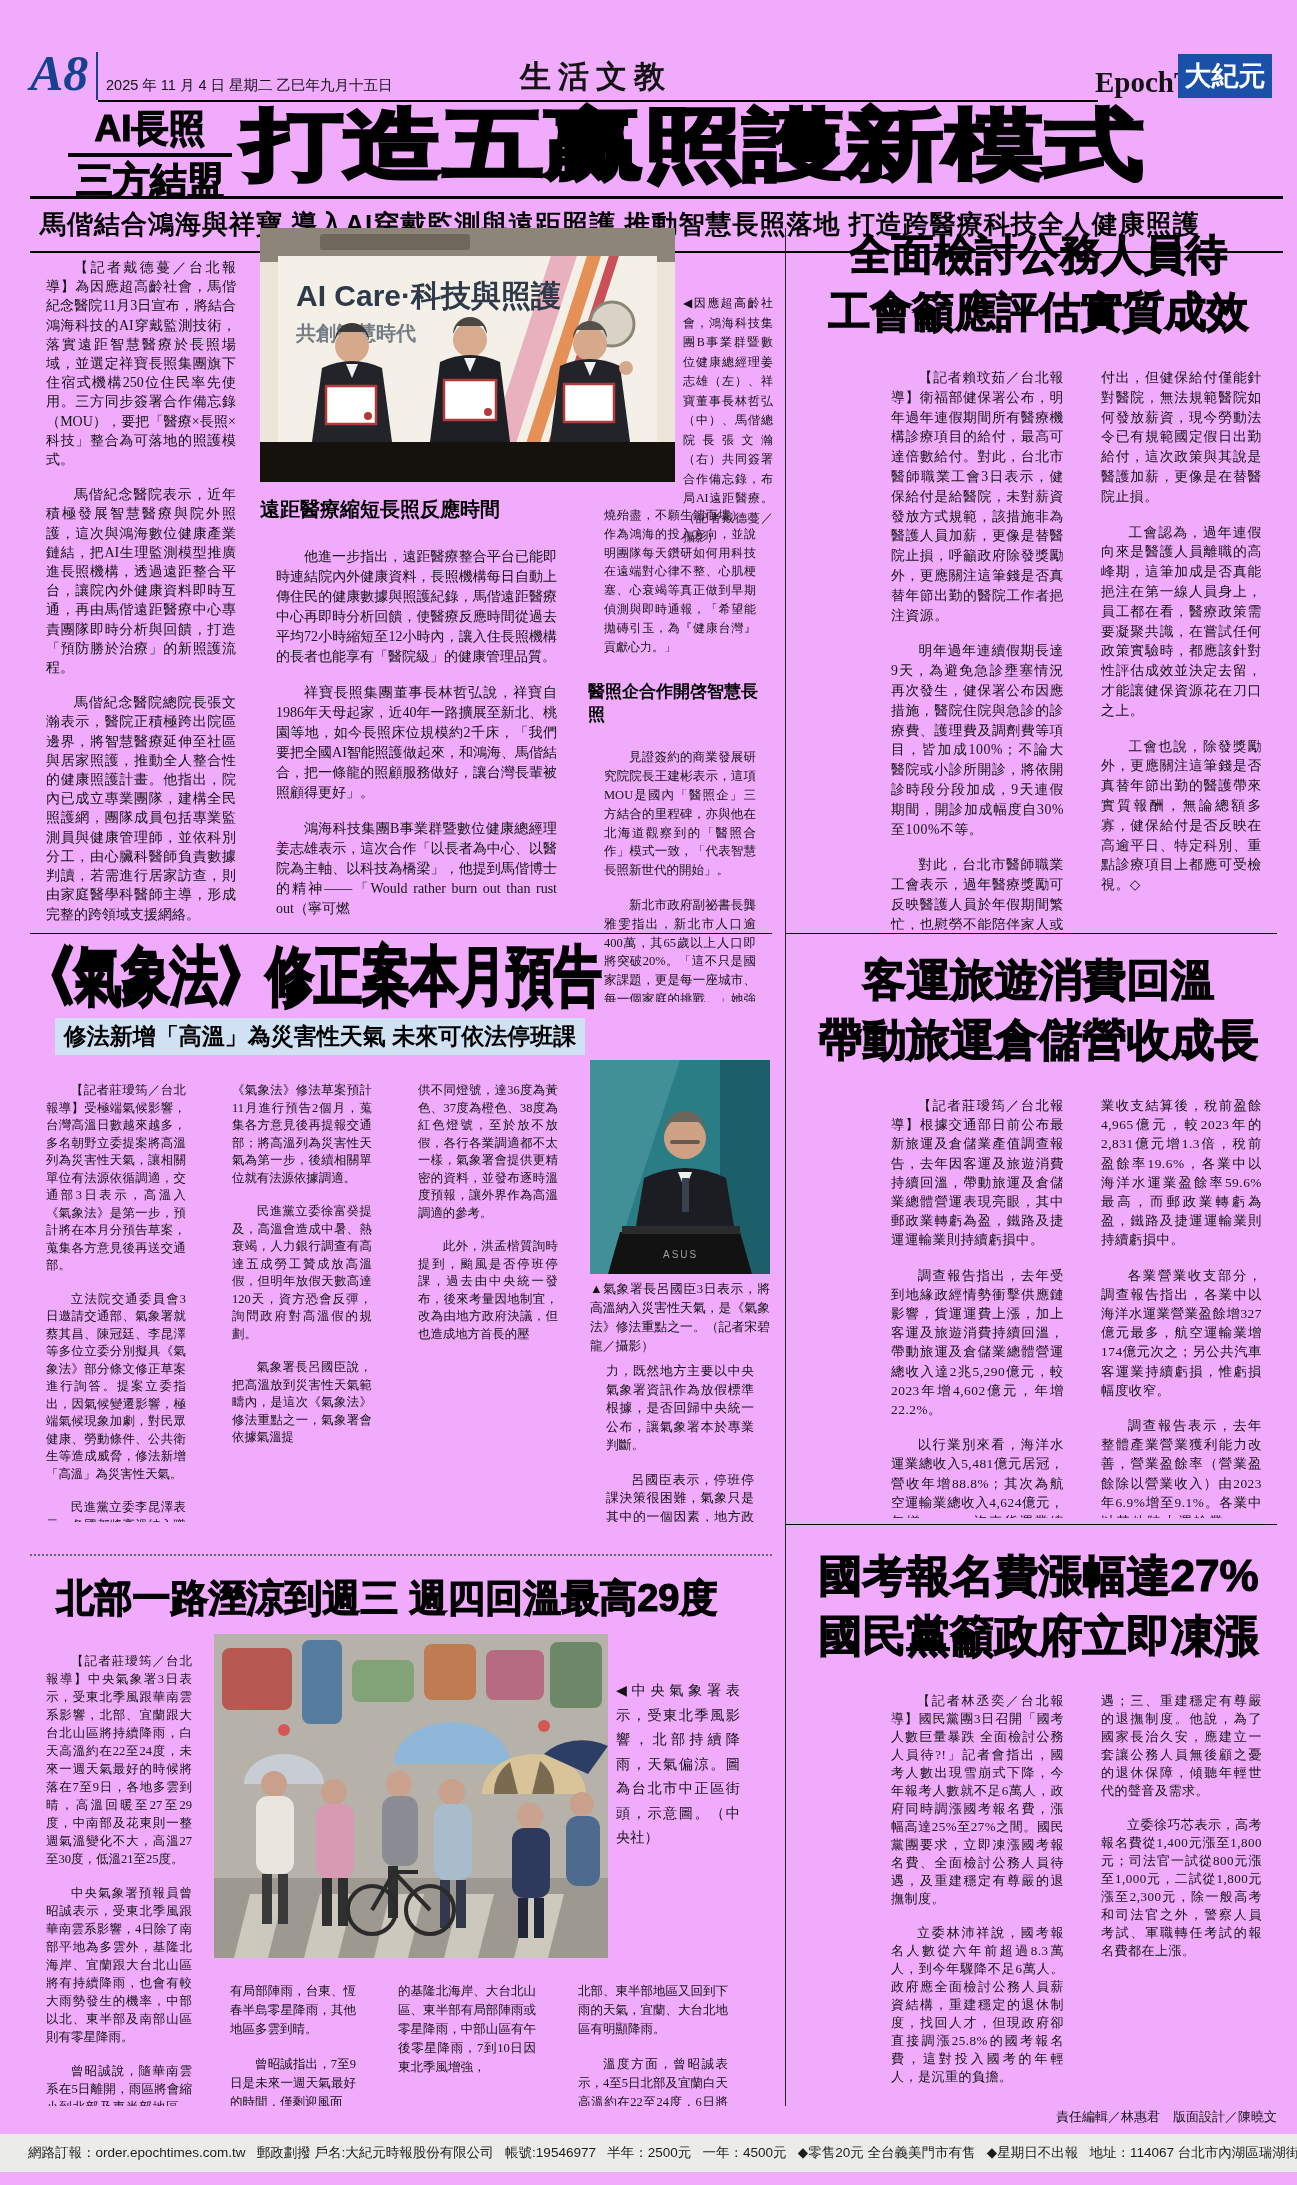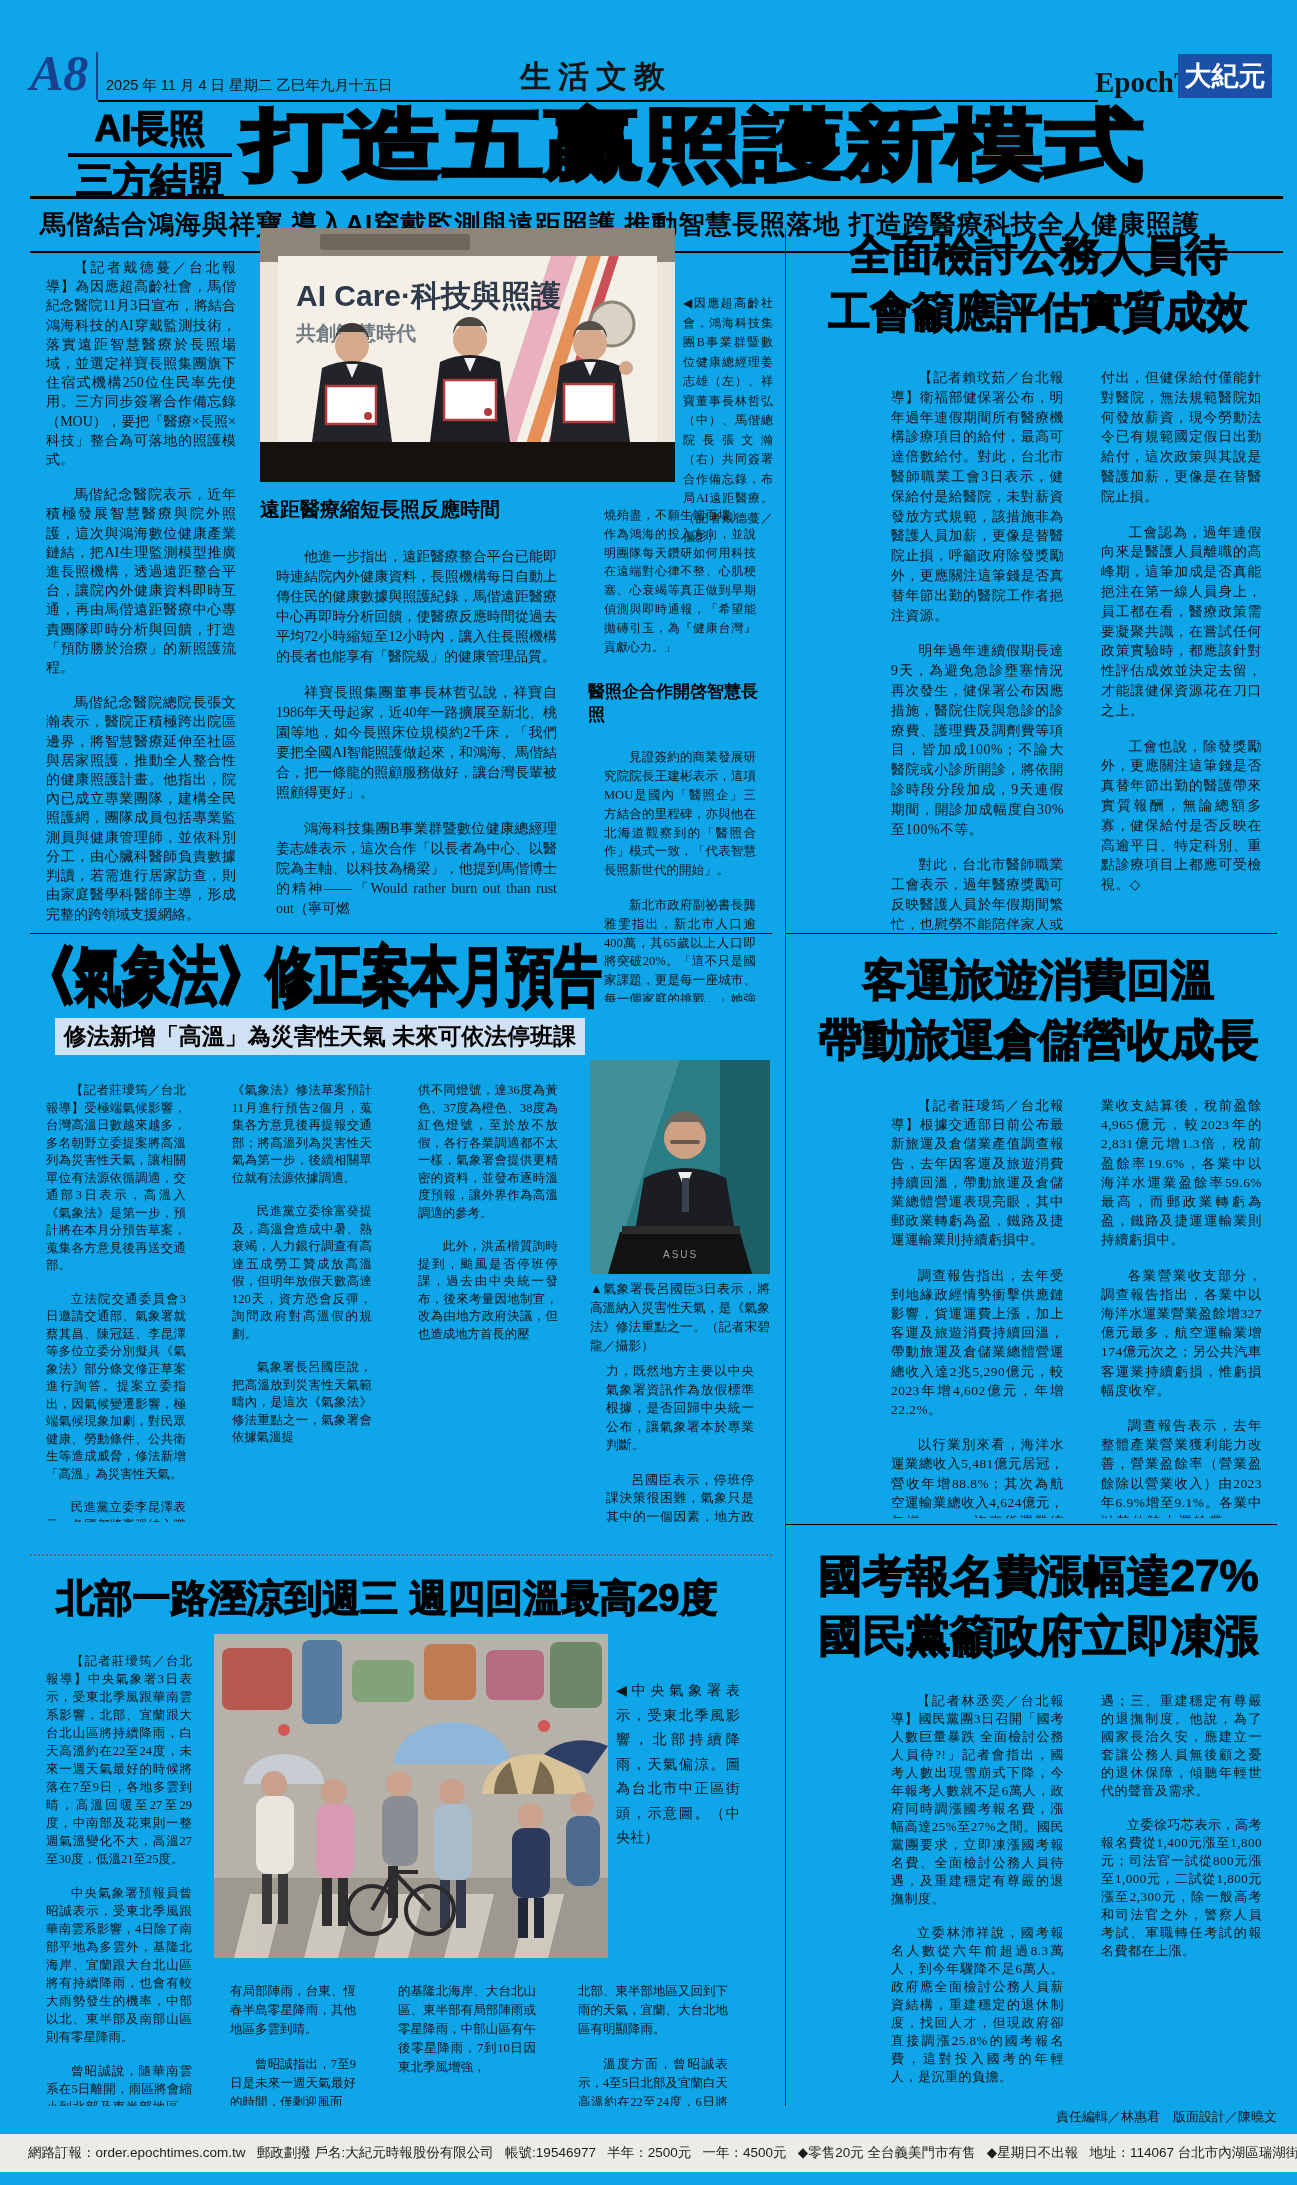--- a/index.html
+++ b/index.html
@@ -1,17 +1,17 @@
 <!DOCTYPE html>
 <html><head>
 <meta charset="utf-8">
 <title>EpochTimes A8</title>
 <style>
   html,body{margin:0;padding:0;background:#999;}
-  .page{position:relative;width:1297px;height:2185px;background:#0ea5e9;margin:0 auto;overflow:hidden;
+  .page{position:relative;width:1297px;height:2185px;background:#f0abfc;margin:0 auto;overflow:hidden;
         font-family:"Liberation Serif","DejaVu Serif",serif;color:#131313;}
   .abs{position:absolute;}
   .sans{font-family:"Liberation Sans","DejaVu Sans",sans-serif;}
   .hl{font-family:"Liberation Sans","DejaVu Sans",sans-serif;font-weight:900;color:#000;}
   .stroke1{-webkit-text-stroke:1.2px #000;}
   .stroke2{-webkit-text-stroke:2.2px #000;}
   .stroke3{-webkit-text-stroke:3px #000;}
   .rule{background:#000;}
   .col p{margin:16px;text-indent:2em;text-align:justify;}
   .col.cont p:first-child{text-indent:0;}

